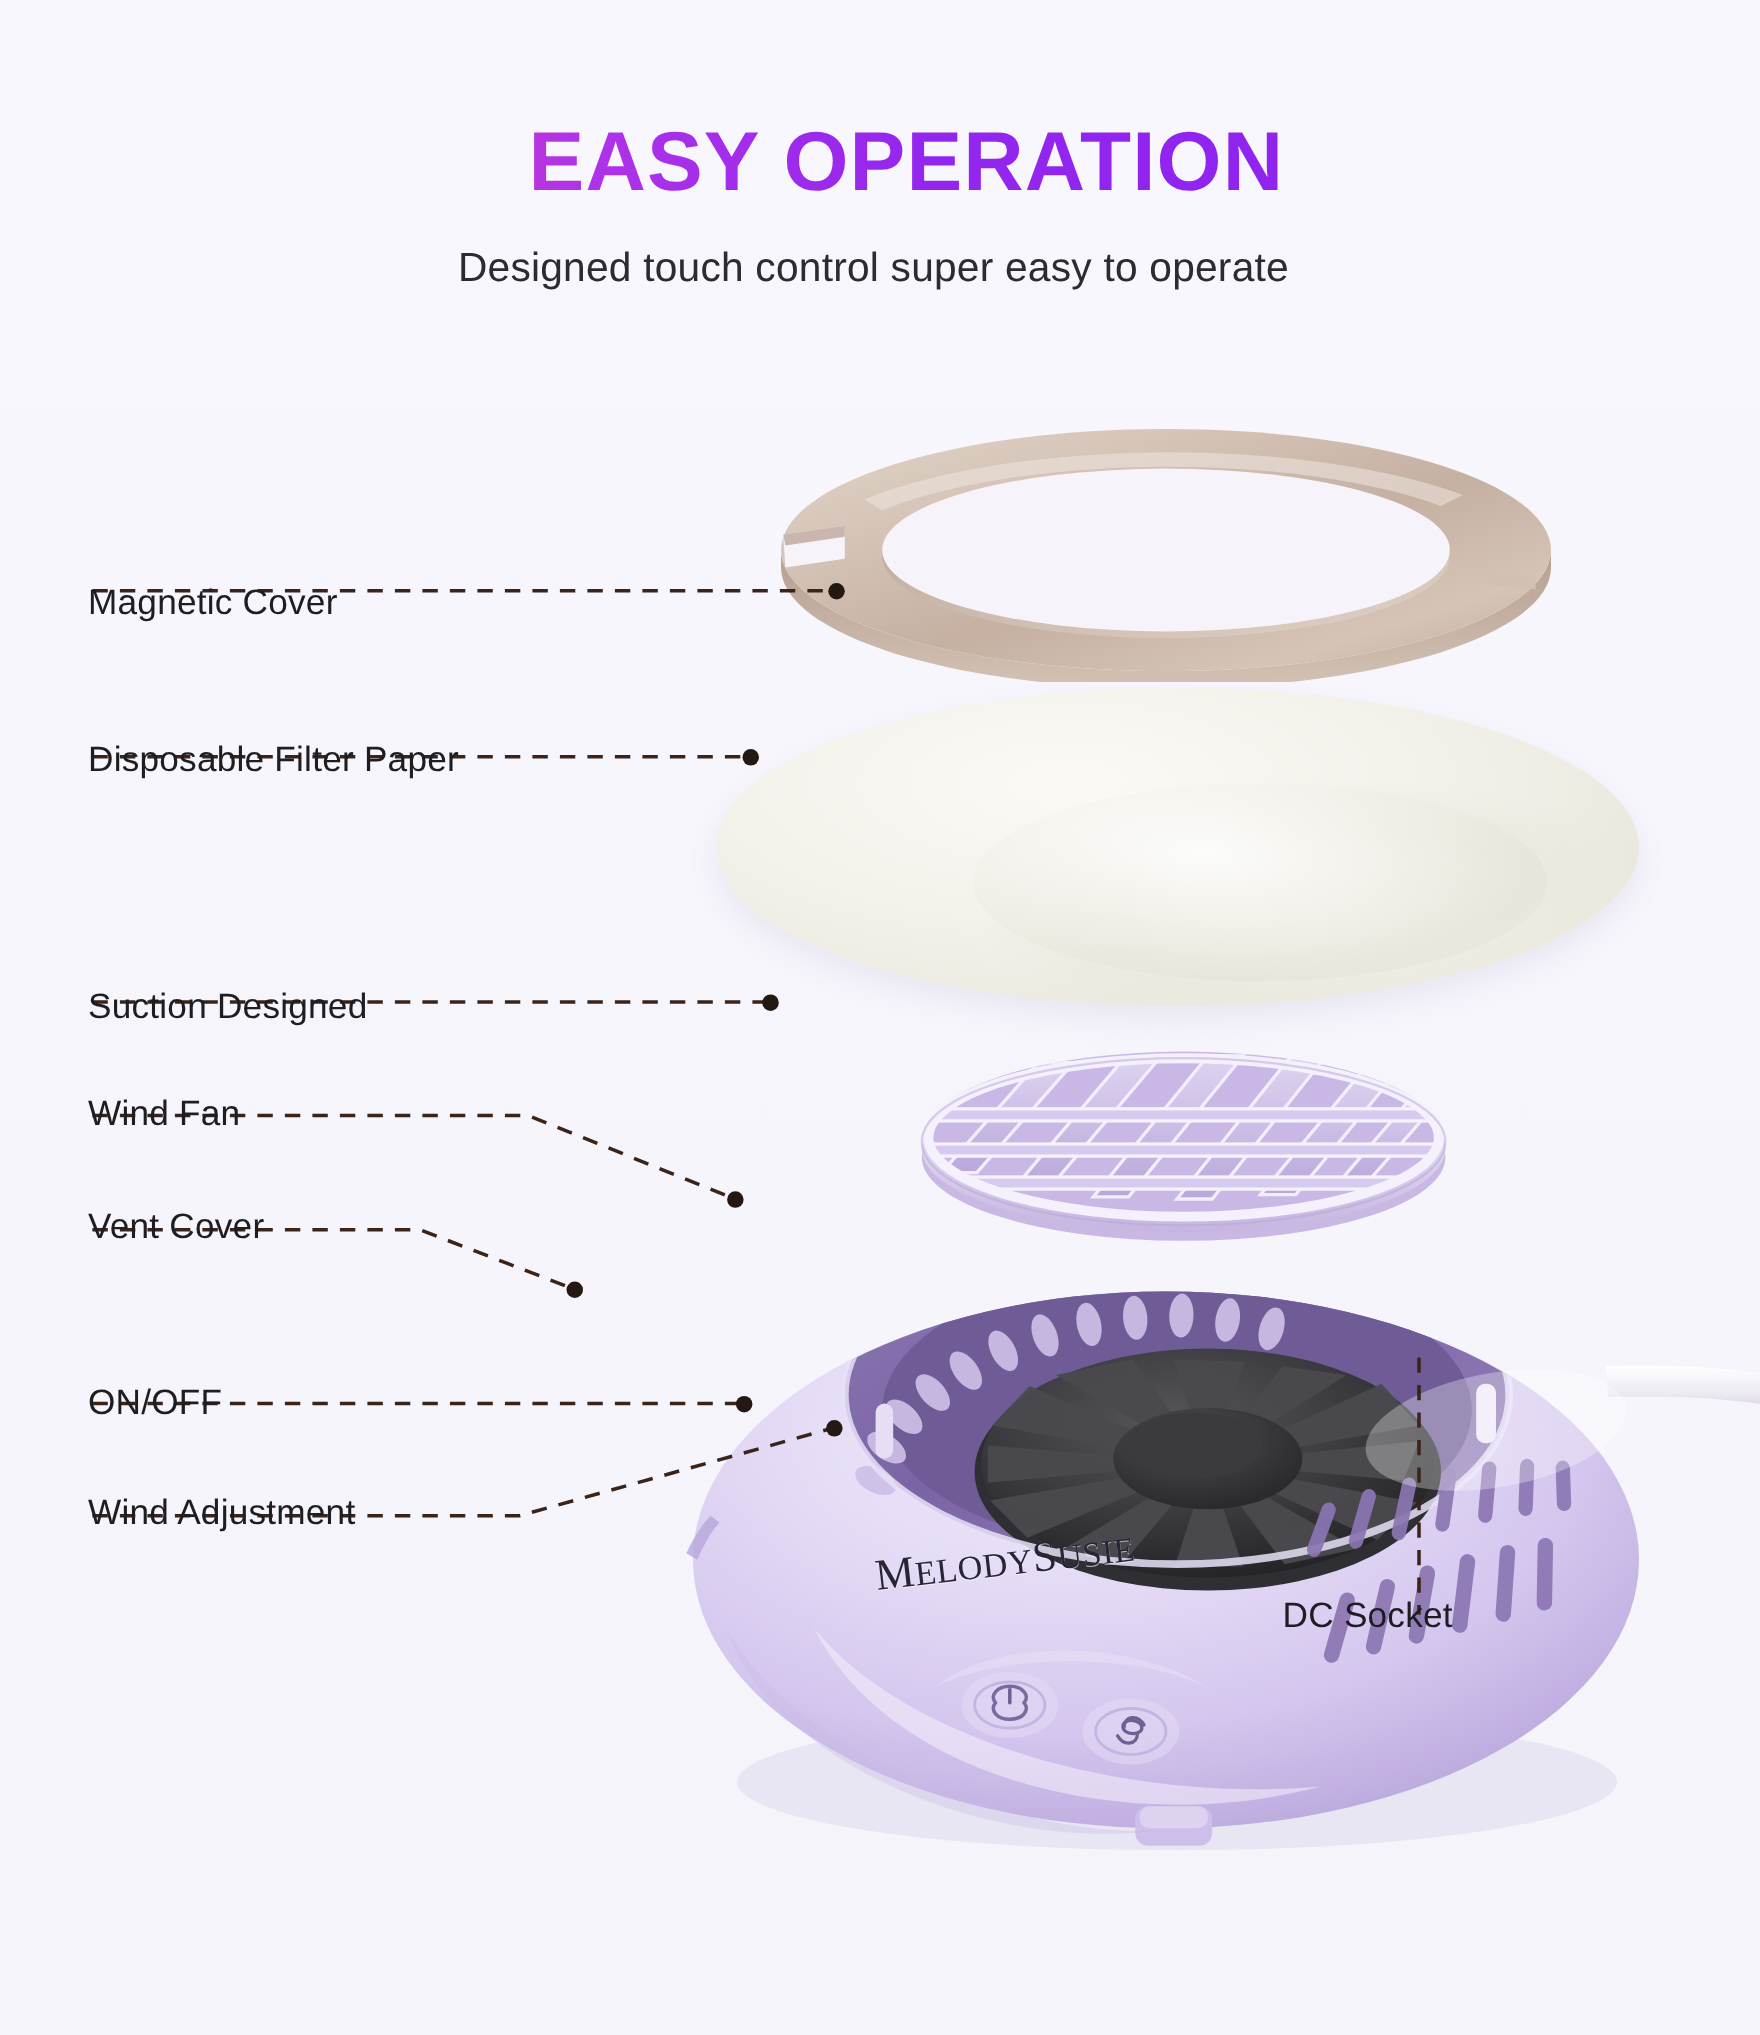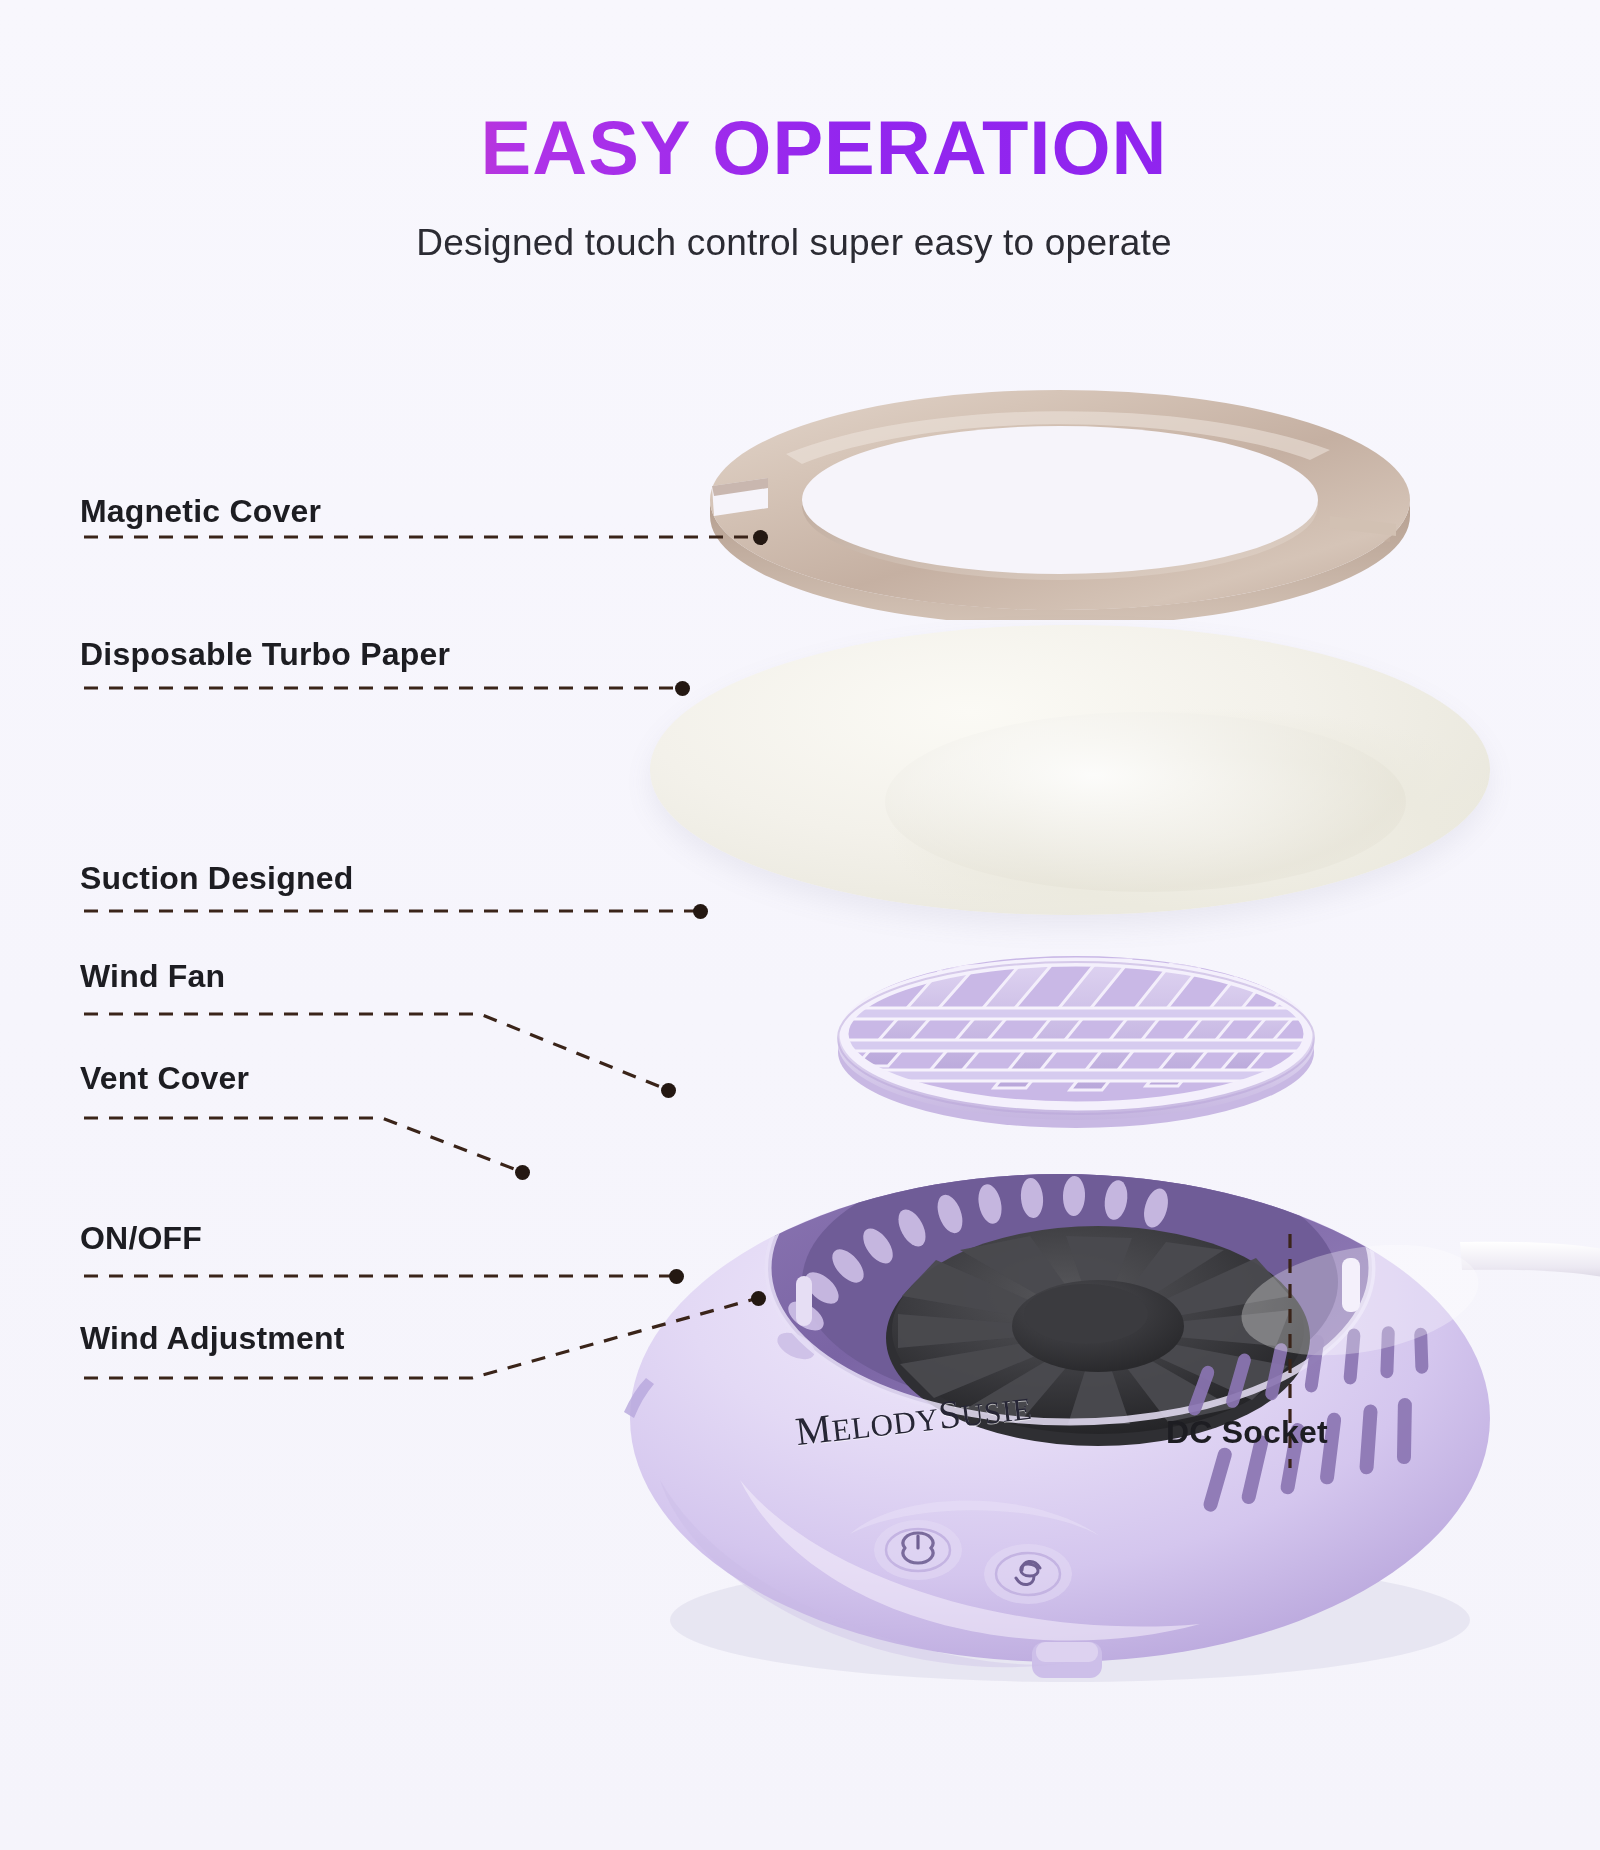--- a/index.html
+++ b/index.html
@@ -49,24 +49,25 @@
     letter-spacing: 0.2px;
   }
 
   
   .callout {
     position: absolute;
   }
   .callout .lbl {
     font-size: 32px;
     color: #1d1d22;
-    font-weight: 700;
+    font-weight: 400;
     white-space: nowrap;
     letter-spacing: 0.2px;
     line-height: 1;
+    margin-top: 36px;
   }
   .dot {
     position: absolute;
     width: 15px;
     height: 15px;
     border-radius: 50%;
     background: #241812;
   }
 
   
@@ -402,21 +403,21 @@
       <path d="M 1290,1234 L 1290,1468"></path>
     </g>
   </svg>
 
   <div class="callout" style="left:80px; top:495px;">
     <div class="lbl">Magnetic Cover</div>
   </div>
   <div class="dot" style="left:753px; top:530px;"></div>
 
   <div class="callout" style="left:80px; top:638px;">
-    <div class="lbl">Disposable Turbo Paper</div>
+    <div class="lbl">Disposable Filter Paper</div>
   </div>
   <div class="dot" style="left:675px; top:681px;"></div>
 
   <div class="callout" style="left:80px; top:862px;">
     <div class="lbl">Suction Designed</div>
   </div>
   <div class="dot" style="left:693px; top:904px;"></div>
 
   <div class="callout" style="left:80px; top:960px;">
     <div class="lbl">Wind Fan</div>

